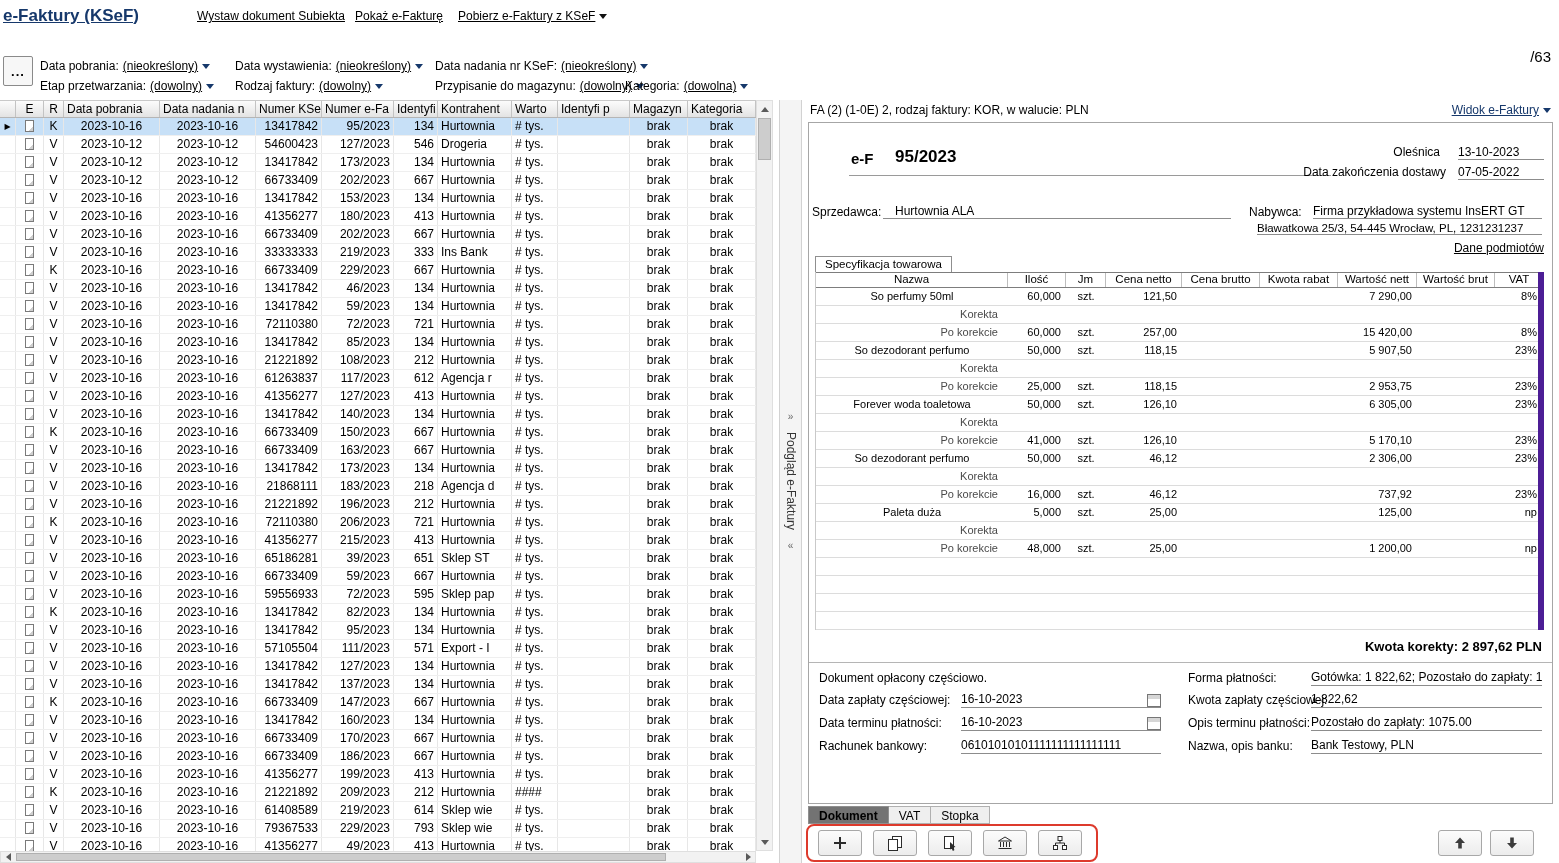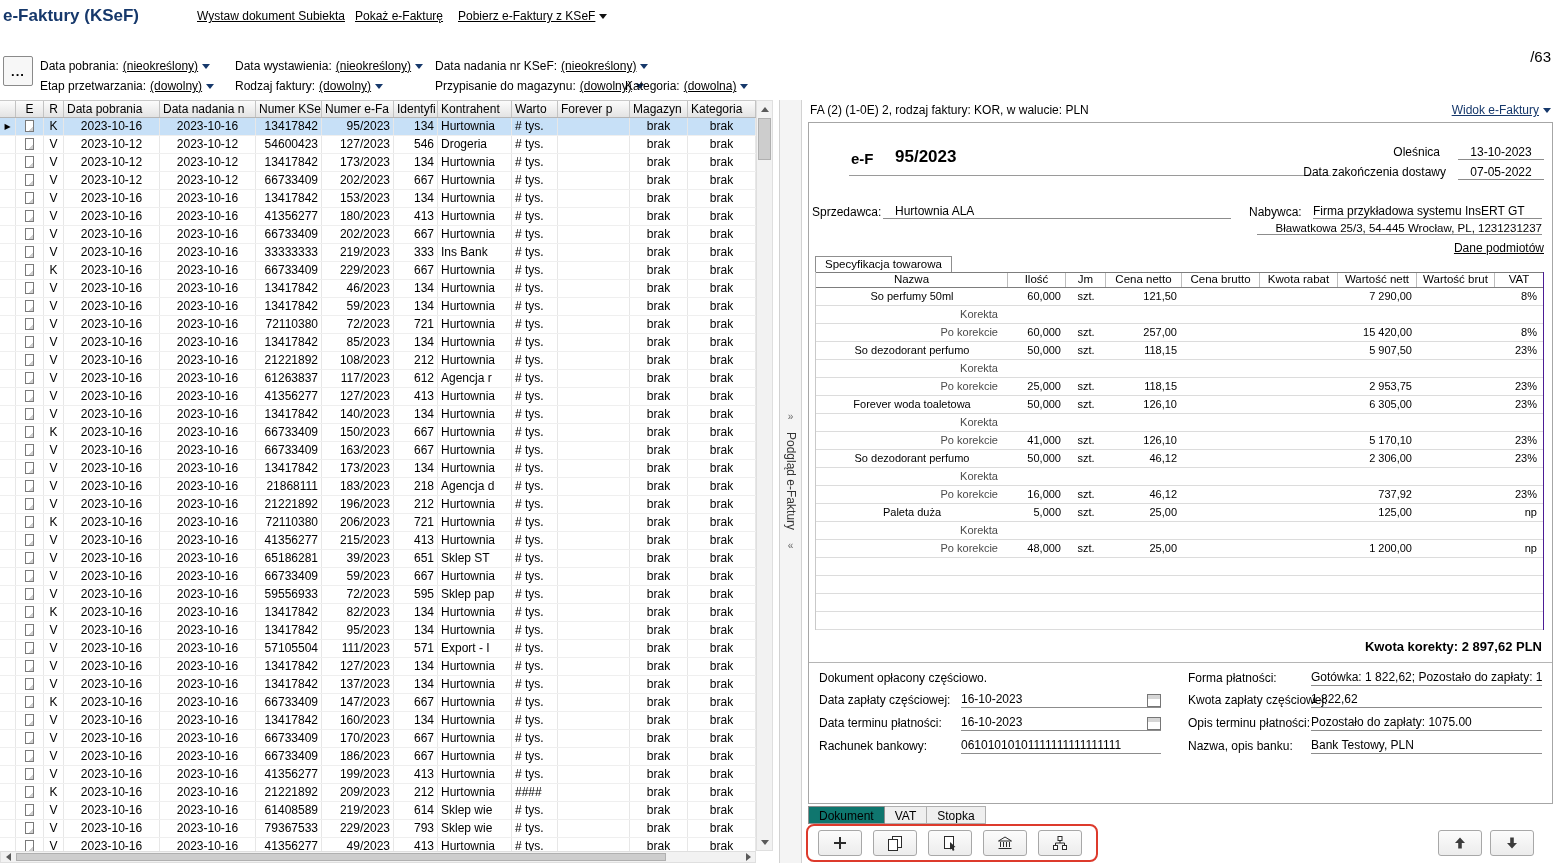--- a/index.html
+++ b/index.html
@@ -2,21 +2,21 @@
 <html><head>
 <meta charset="utf-8">
 <style>
 *{margin:0;padding:0;box-sizing:border-box}
 html,body{width:1559px;height:863px;overflow:hidden;background:#fff;
   font-family:"Liberation Sans",sans-serif;font-size:12px;color:#000}
 .app{position:absolute;inset:0;background:#fff}
 
 
 .page-title{position:absolute;left:3px;top:6px;font-size:17px;font-weight:bold;
-  color:#16386b;white-space:nowrap}
+  color:#16386b;text-decoration:underline;white-space:nowrap}
 .top-link{position:absolute;top:9px;text-decoration:underline;color:#000;cursor:pointer;white-space:nowrap}
 .l1{left:197px}.l2{left:355px}.l3{left:458px}
 .caret{display:inline-block;width:0;height:0;border-left:4px solid transparent;
   border-right:4px solid transparent;border-top:5px solid #16386b;margin-left:4px;vertical-align:middle}
 .caret.dark{border-top-color:#111}
 .counter{position:absolute;right:8px;top:48px;font-size:15px}
 
 
 .more-btn{position:absolute;left:3px;top:56px;width:30px;height:30px;border:1px solid #8a8a8a;
   background:#f7f7f7;border-radius:2px;font-weight:bold;font-size:13px;cursor:pointer;letter-spacing:1px}
@@ -67,56 +67,56 @@
 .u{border-bottom:1px solid #8c8c8c}
 .d-ksef{position:absolute;left:0;top:0;width:100%;height:18px;border-bottom:1px solid #9a9a9a}
 .dk-l{position:absolute;left:6px;top:2px;white-space:nowrap}
 .dk-r{position:absolute;right:6px;top:2px;white-space:nowrap}
 .d-sym{position:absolute;left:42px;top:27px;font-weight:bold;font-size:15px}
 .d-no{position:absolute;left:86px;top:24px;font-weight:bold;font-size:17px}
 .d-numline{position:absolute;left:40px;top:52px;width:482px;border-top:1px solid #9a9a9a}
 .d-city{position:absolute;right:8px;top:22px;white-space:nowrap}
 .d-city .gap{display:inline-block;width:18px}
 .d-deliv{position:absolute;right:8px;top:42px;white-space:nowrap}
-.du{display:inline-block;width:86px;text-align:center;border-bottom:1px solid #8c8c8c}
+.du{display:inline-block;width:86px;border-bottom:1px solid #8c8c8c}
 .d-corr{position:absolute;left:96px;top:62px;display:flex;gap:8px;align-items:flex-end;white-space:nowrap}
 .cu1{display:inline-block;width:100px;padding-left:6px}
 .cu2{display:inline-block;width:74px;text-align:center}
 .cu3{display:inline-block;width:140px}
 .d-slbl{position:absolute;left:3px;top:82px}
 .d-sname{position:absolute;left:74px;top:81px;width:348px;padding-left:12px;white-space:nowrap}
 .d-blbl{position:absolute;left:440px;top:82px}
 .d-bname{position:absolute;left:504px;top:81px;width:229px;white-space:nowrap;overflow:hidden}
 .d-saddr{position:absolute;left:36px;top:99px;width:386px;text-align:center;white-space:nowrap;overflow:hidden}
-.d-baddr{position:absolute;left:448px;top:99px;width:285px;text-align:right;white-space:nowrap;overflow:hidden;font-size:11.5px}
+.d-baddr{position:absolute;left:448px;top:99px;width:285px;text-align:left;white-space:nowrap;overflow:hidden;font-size:11.5px}
 .d-ent{position:absolute;right:8px;top:118px;text-decoration:underline;cursor:pointer}
 .spec-tab{position:absolute;left:6px;top:133px;height:17px;border:1px solid #8f8f8f;border-bottom:none;
   background:#fff;padding:1px 9px;font-size:11.5px;cursor:pointer}
-.spec{position:absolute;left:6px;top:149px;width:729px;border-left:1px solid #c9c9c9;border-right:1px solid #4c1d95}
+.spec{position:absolute;left:6px;top:149px;width:729px;border-left:1px solid #c9c9c9;border-right:6px solid #4c1d95}
 .spec-cols{display:grid;grid-template-columns:192px 58px 40px 76px 78px 78px 79px 78px 48px}
 .spec-head{height:16px;border-top:1px solid #7d7d7d;border-bottom:1px solid #7d7d7d;font-size:11.5px}
 .spec-head>div{text-align:center;border-right:1px solid #bdbdbd;overflow:hidden;white-space:nowrap;padding:0 2px}
 .spec-head>div:last-child{border-right:none}
 .spec-row{height:18px;border-bottom:1px solid #dcdcdc;font-size:11px}
 .sc{white-space:nowrap;overflow:hidden;padding:2px 5px}
 .sc.vat{text-align:right;padding-right:6px}
 .spec-row.it .name{text-align:center}
 .spec-row.kor .name{text-align:right;color:#4a4a4a;padding-right:10px}
 .kwota{position:absolute;right:10px;top:516px;font-weight:bold;font-size:13px;white-space:nowrap}
 .pay-div{position:absolute;left:0;top:539px;width:100%;border-top:1px solid #b5b5b5}
 .pay-row{position:absolute;left:0;width:100%;height:18px}
 .pl{position:absolute;top:1px;white-space:nowrap}
 .pv{position:absolute;top:0;height:16px;white-space:nowrap;overflow:hidden}
 .cal{position:absolute;top:2px;width:14px;height:13px;border:1px solid #767676;
   background:linear-gradient(#d6d6d6 0 4px,#fff 4px);cursor:pointer}
 
 .pv-tabs{position:absolute;left:6px;top:706px;display:flex;align-items:flex-end}
 .ptab{height:18px;padding:2px 10px;border:1px solid #b0b0b0;background:#efefef;border-left:none;cursor:pointer}
 .ptab:first-child{border-left:1px solid #8f8f8f}
-.ptab.active{background:#0f766e;border-color:#8f8f8f;font-weight:normal}
+.ptab.active{background:#737373;border-color:#8f8f8f;font-weight:bold}
 
 .red-frame{position:absolute;left:4px;top:724px;width:292px;height:38px;border:2px solid #dd3a2c;border-radius:8px}
 .tbtn{position:absolute;top:730px;width:44px;height:26px;border:1px solid #a8a8a8;border-radius:3px;
   background:linear-gradient(#fcfcfc,#ececec);display:flex;align-items:center;justify-content:center;cursor:pointer}
 .b1{left:16px}.b2{left:71px}.b3{left:126px}.b4{left:181px}.b5{left:236px}
 .bup{left:636px}.bdn{left:688px}
 .tbtn svg{width:16px;height:16px}
 </style>
 </head>
 <body>
@@ -143,21 +143,21 @@
       <div></div>
       <div class="ctr">E</div>
       <div class="ctr">R</div>
       <div>Data pobrania</div>
       <div>Data nadania n</div>
       <div>Numer KSe</div>
       <div>Numer e-Fa</div>
       <div>Identyfi</div>
       <div>Kontrahent</div>
       <div>Warto</div>
-      <div>Forever p</div>
+      <div>Identyfi p</div>
       <div>Magazyn</div>
       <div>Kategoria</div>
     </div>
     <div id="grid-body">
         <div class="grow grid-cols sel">
           <div class="gc c-sel ctr">▶</div>
           <div class="gc ctr"><span class="doc-ico"></span></div>
           <div class="gc ctr">K</div>
           <div class="gc ctr">2023-10-16</div>
           <div class="gc ctr">2023-10-16</div>

